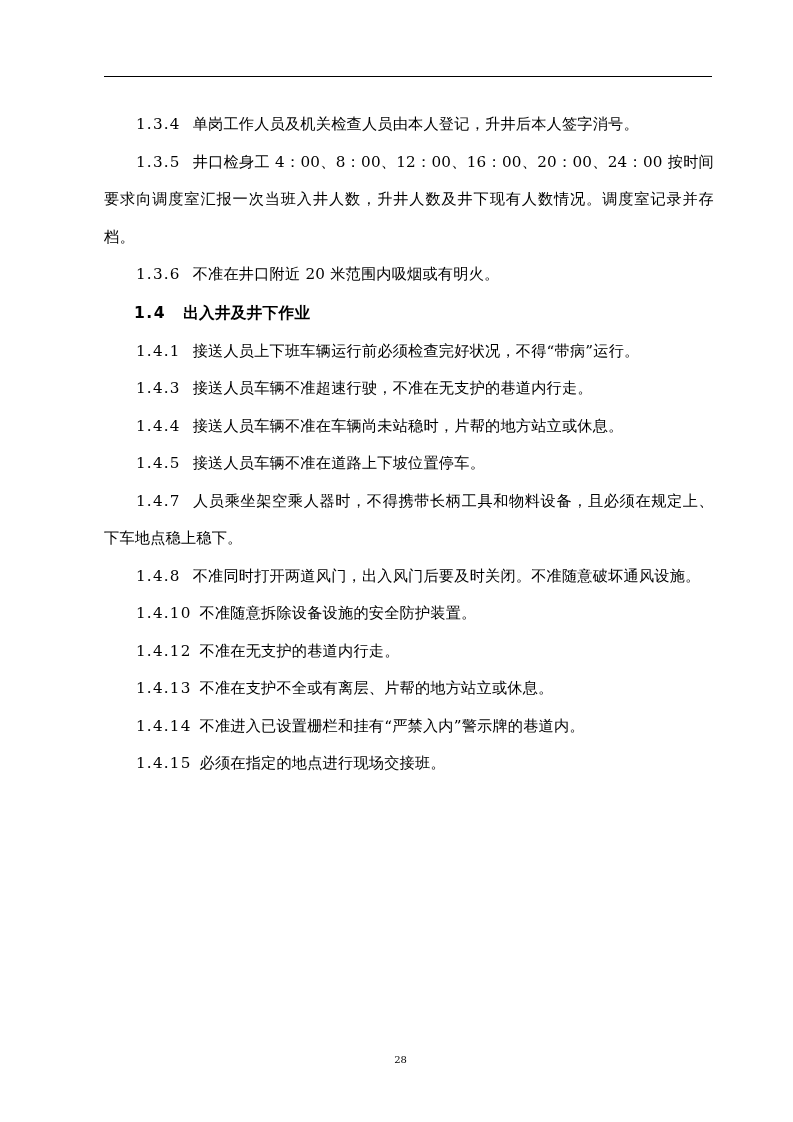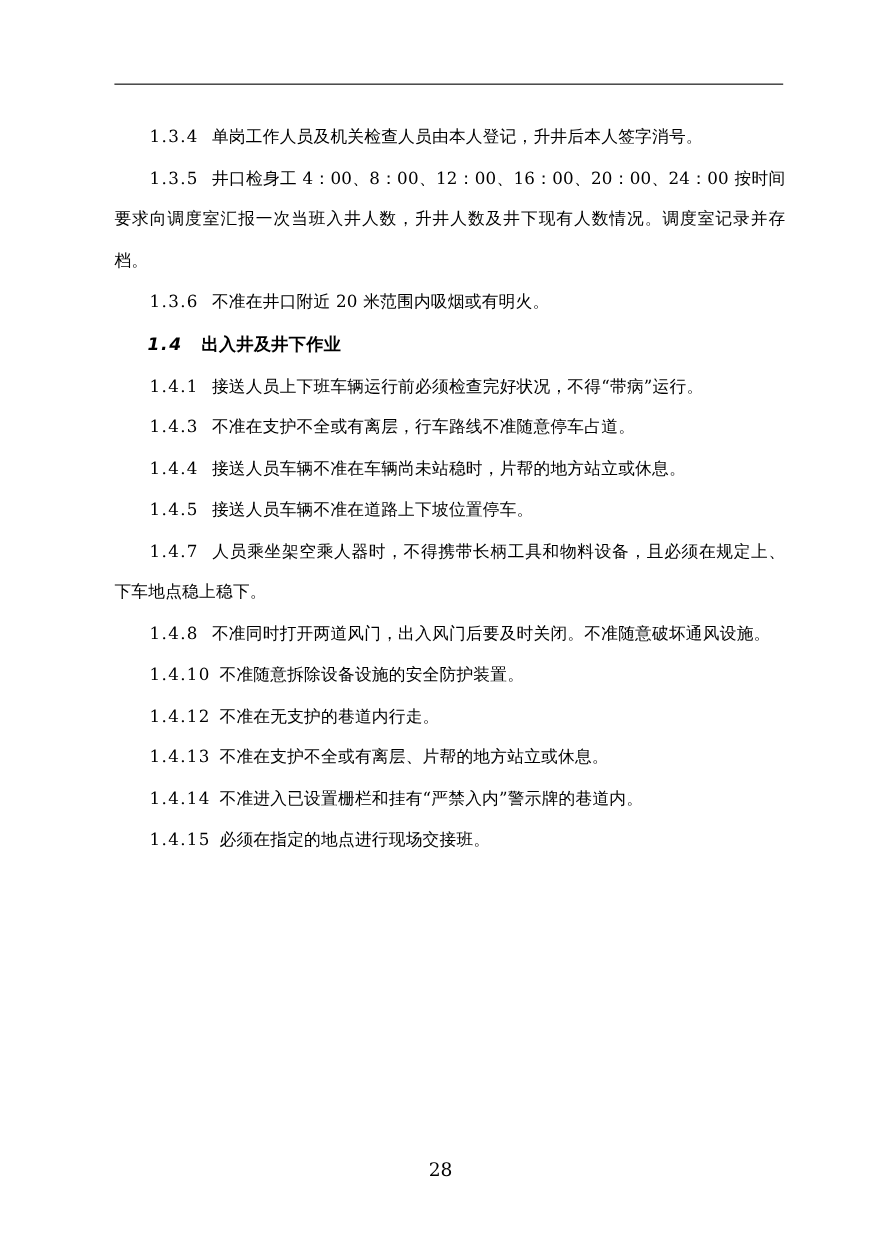--- a/index.html
+++ b/index.html
@@ -55,35 +55,34 @@
     margin: 0;
     font-size: 15.6px;
     font-weight: bold;
     line-height: 39px;
     text-indent: 30px;
     font-family: "DejaVu Sans", "Liberation Sans", sans-serif;
     letter-spacing: 0.3px;
   }
   .sec-head .sec-num {
     letter-spacing: 1.5px;
-    font-style: italic;
   }
   .sec-head .sec-gap {
     display: inline-block;
     width: 17px;
   }
   .gap-s { display: inline-block; width: 8px; }
   .gap-m { display: inline-block; width: 12px; }
   .footer-pageno {
     position: absolute;
     left: 0;
     top: 1054px;
     width: 777px;
     text-align: center;
-    font-size: 17px;
+    font-size: 10px;
     font-family: "DejaVu Serif", "Liberation Serif", serif;
   }
 </style>
 </head>
 <body>
 
 <div class="page">
 
   <div class="header-rule"></div>
 
@@ -93,21 +92,21 @@
 
     <p class="para indent"><span class="num">1.3.5</span><span class="gap-m"></span><span>井口检身工 4：00、8：00、12：00、16：00、20：00、24：00 按时间要求向调度室汇报一次当班入井人数，升井人数及井下现有人数情况。调度室记录并存档。</span></p>
 
     <p class="para indent"><span class="num">1.3.6</span><span class="gap-m"></span><span>不准在井口附近 20 米范围内吸烟或有明火。</span></p>
 
     <h2 class="sec-head"><span class="sec-num">1.4</span><span class="sec-gap"></span><span>出入井及井下作业</span></h2>
 
     <p class="para indent"><span class="num">1.4.1</span><span class="gap-m"></span><span>接送人员上下班车辆运行前必须检查完好状况，不得“带病”运行。</span></p>
 
 
-    <p class="para indent"><span class="num">1.4.3</span><span class="gap-m"></span><span>不准在支护不全或有离层，行车路线不准随意停车占道。</span></p>
+    <p class="para indent"><span class="num">1.4.3</span><span class="gap-m"></span><span>接送人员车辆不准超速行驶，不准在无支护的巷道内行走。</span></p>
 
     <p class="para indent"><span class="num">1.4.4</span><span class="gap-m"></span><span>接送人员车辆不准在车辆尚未站稳时，片帮的地方站立或休息。</span></p>
 
     <p class="para indent"><span class="num">1.4.5</span><span class="gap-m"></span><span>接送人员车辆不准在道路上下坡位置停车。</span></p>
 
 
     <p class="para indent"><span class="num">1.4.7</span><span class="gap-m"></span><span>人员乘坐架空乘人器时，不得携带长柄工具和物料设备，且必须在规定上、下车地点稳上稳下。</span></p>
 
     <p class="para indent"><span class="num">1.4.8</span><span class="gap-m"></span><span>不准同时打开两道风门，出入风门后要及时关闭。不准随意破坏通风设施。</span></p>
 

